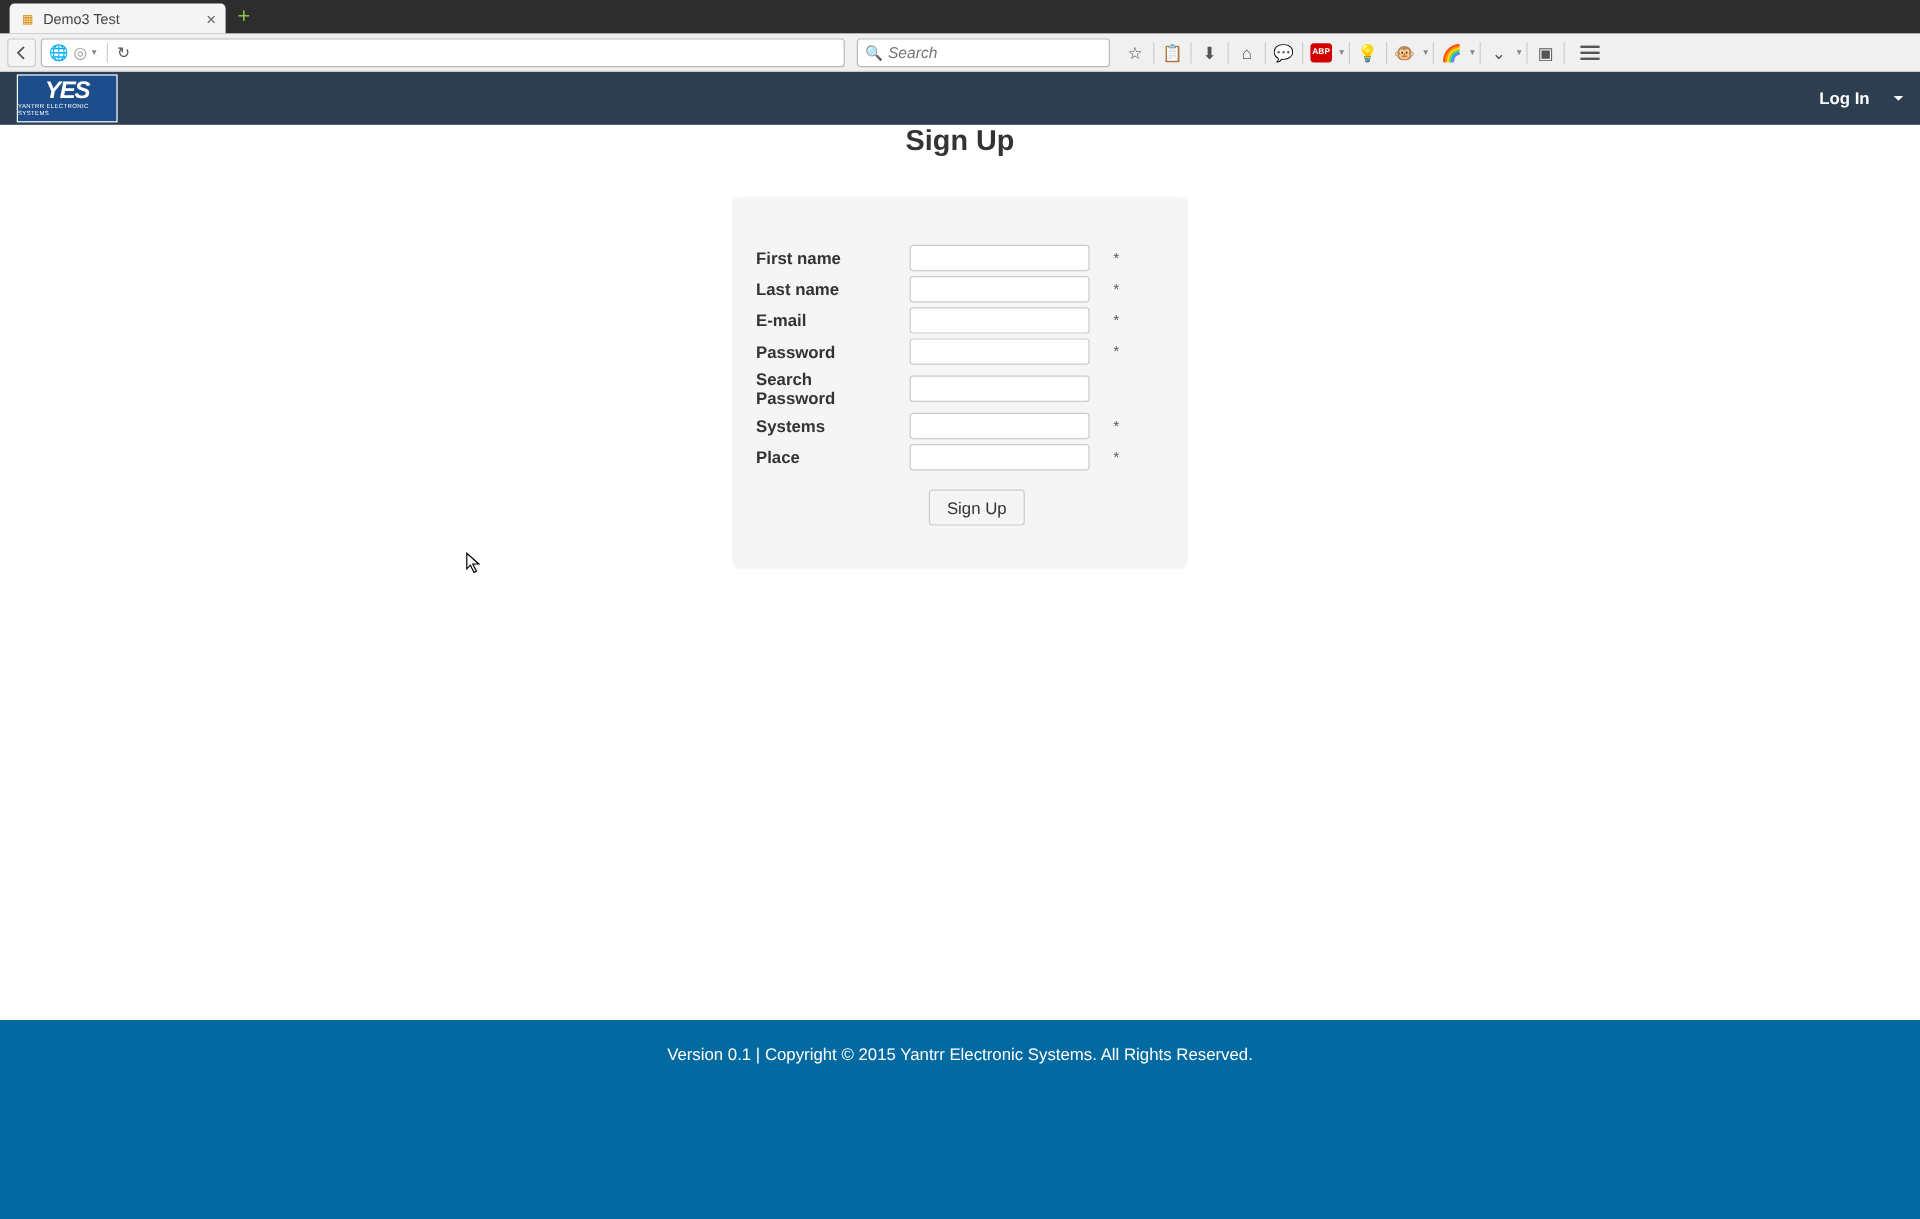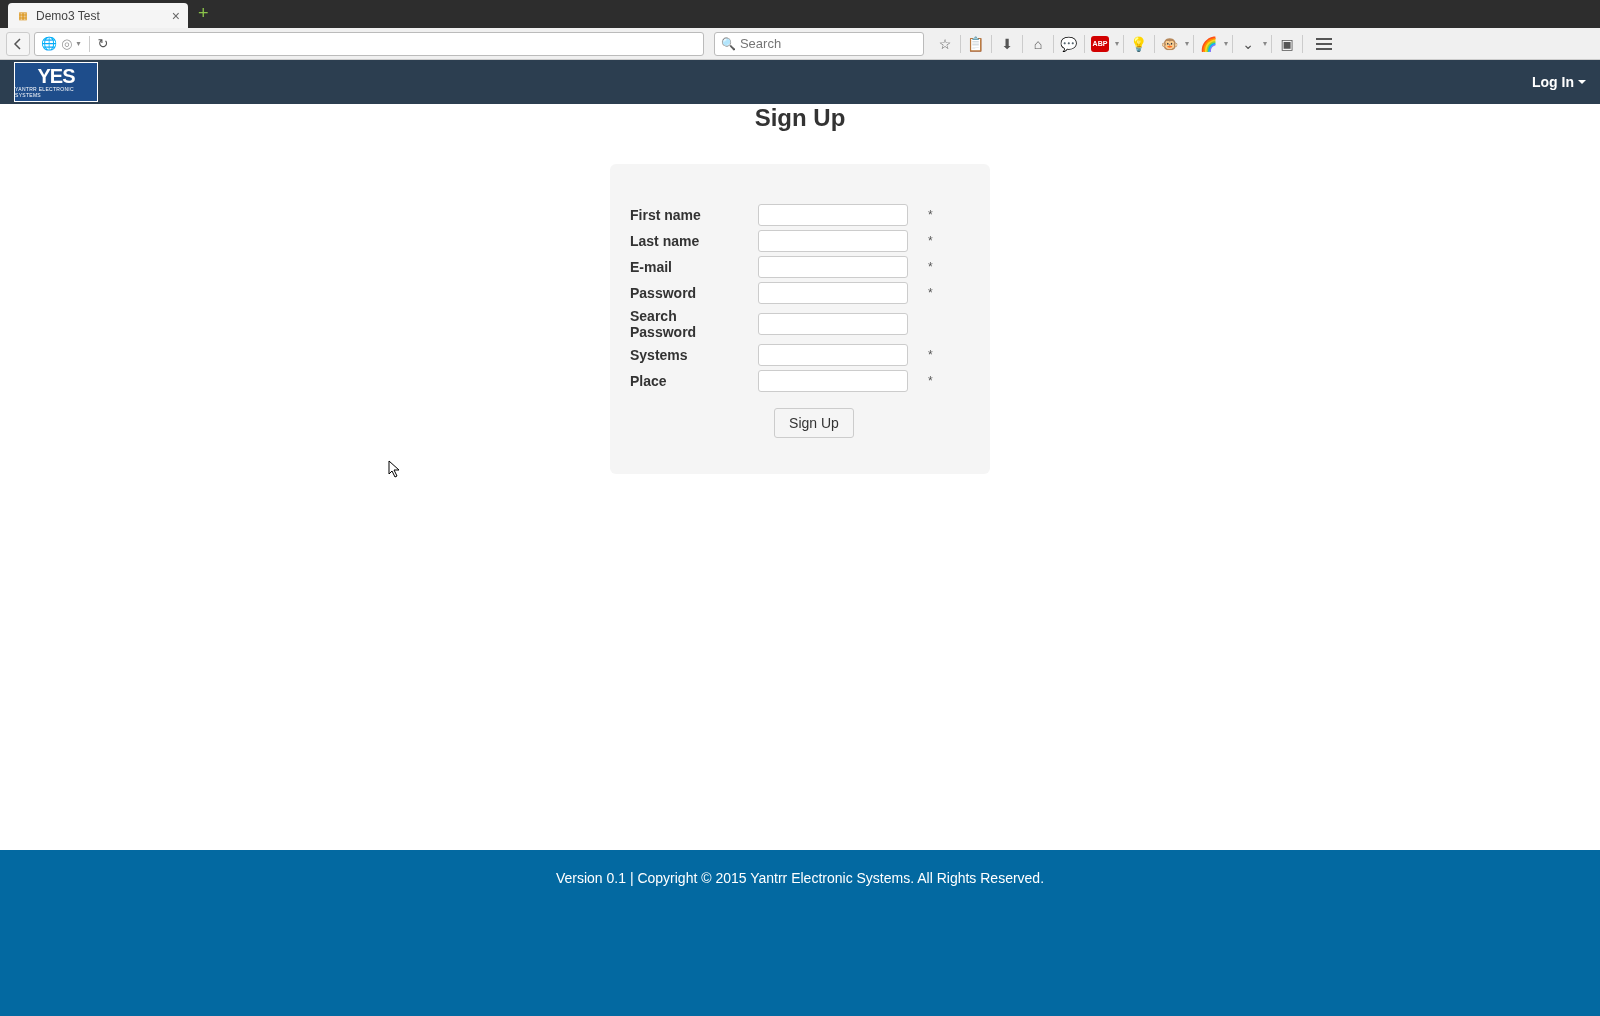--- a/index.html
+++ b/index.html
@@ -104,20 +104,21 @@
       align-items: center;
       padding: 0 6px;
       gap: 4px;
       margin-left: 6px;
     }
     .search-bar input {
       border: none;
       outline: none;
       font-size: 13px;
       flex: 1;
+      font-style: italic;
       color: #999;
     }
     .toolbar-icons {
       display: flex;
       align-items: center;
       gap: 4px;
       margin-left: 6px;
     }
     .tb-icon {
       width: 22px; height: 22px;
@@ -174,35 +175,36 @@
       border: 1px solid #fff;
       display: flex;
       flex-direction: column;
       align-items: center;
       justify-content: center;
       color: #fff;
     }
     .logo-big {
       font-size: 20px;
       font-weight: bold;
+      font-style: italic;
       letter-spacing: -1px;
       line-height: 1;
     }
     .logo-small {
       font-size: 5px;
       letter-spacing: 0.3px;
     }
     .login-link {
       color: #fff;
       font-size: 14px;
       font-weight: bold;
       cursor: pointer;
       display: flex;
       align-items: center;
-      gap: 4px;
+      gap: 20px;
     }
     .login-link .caret {
       width: 0; height: 0;
       border-left: 4px solid transparent;
       border-right: 4px solid transparent;
       border-top: 4px solid #fff;
     }
 
     
     .main {

